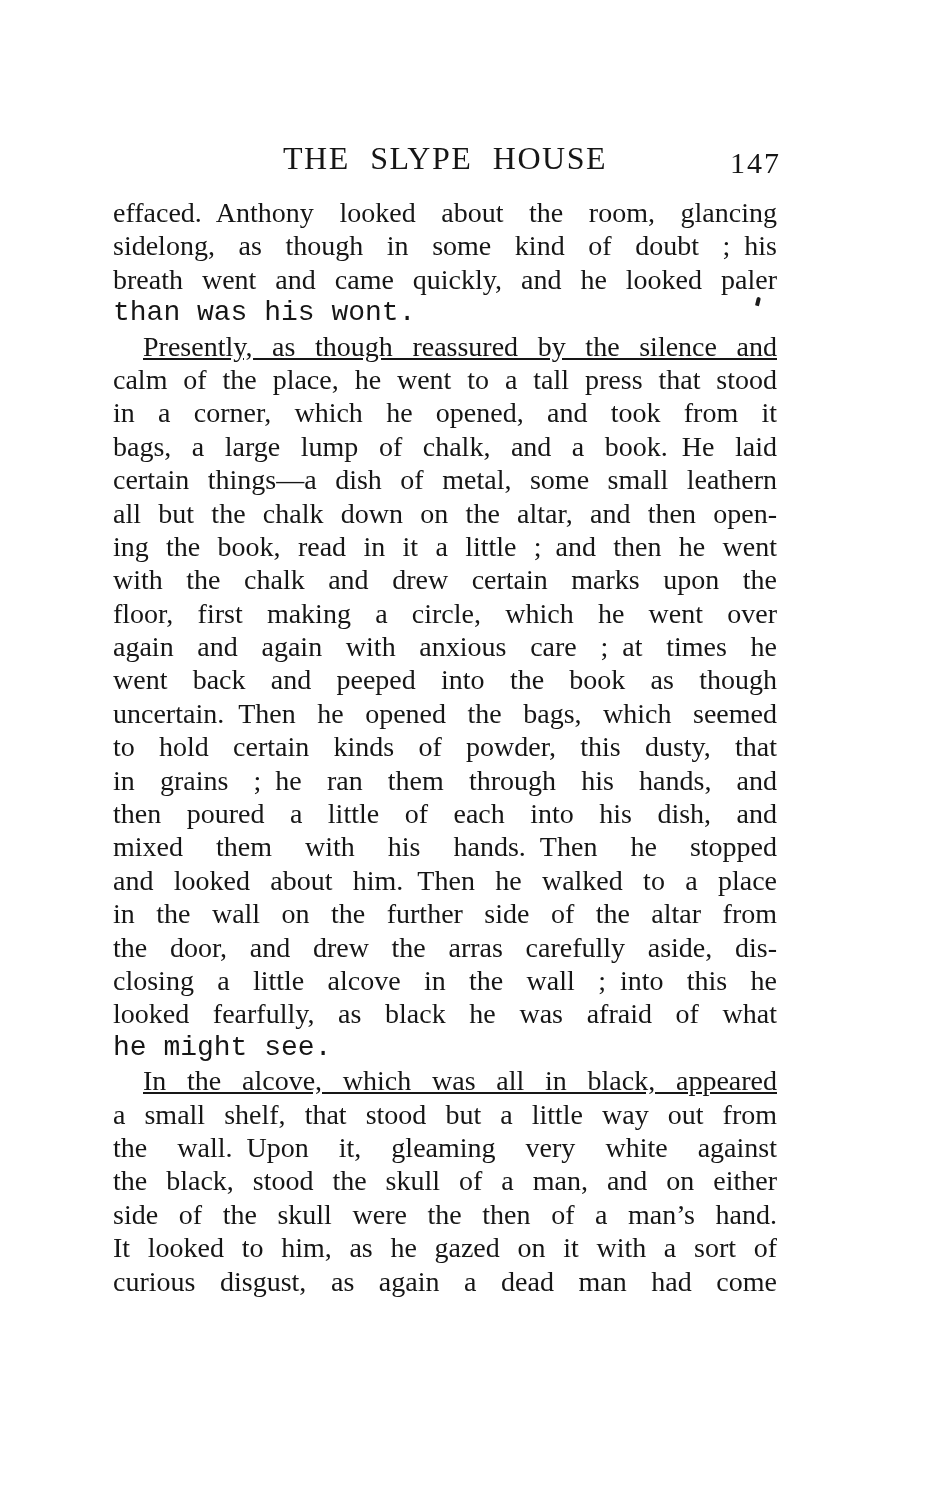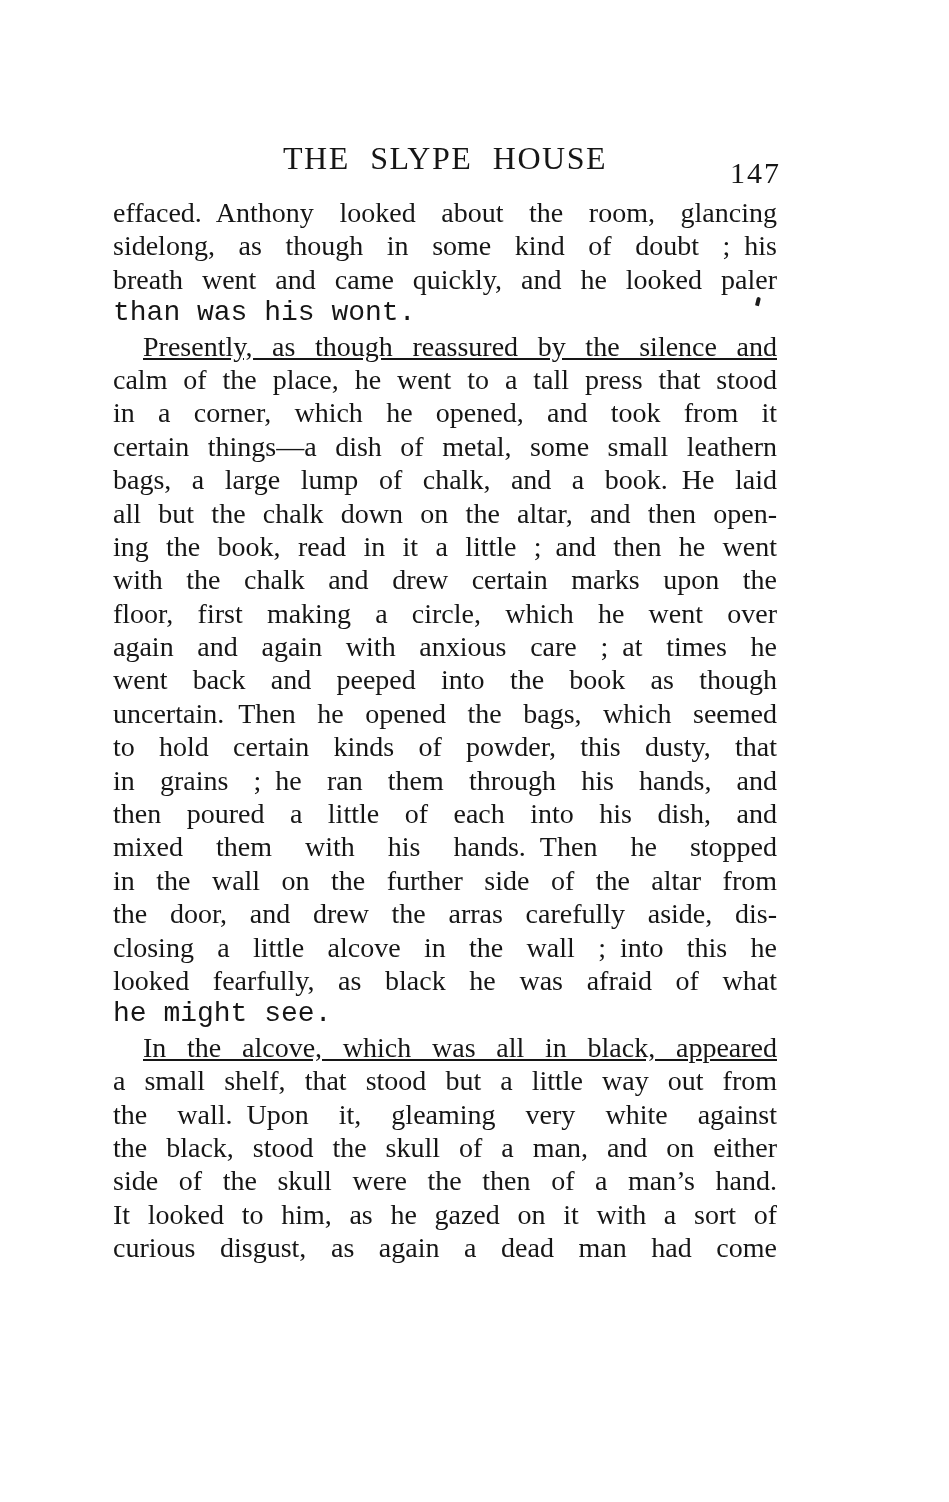--- a/index.html
+++ b/index.html
@@ -35,21 +35,21 @@
     transform: translateX(-50%);
     font-size: 32px;
     letter-spacing: 1.5px;
     word-spacing: 11px;
     white-space: nowrap;
     font-weight: 400;
   }
   .folio {
     position: absolute;
     right: -4px;
-    top: 16px;
+    top: 6px;
     font-size: 30px;
     letter-spacing: 2px;
     font-weight: 400;
   }
   .bodytext {
     font-size: 28px;
     line-height: 33.4px;
     text-align: justify;
   }
   .line {
@@ -92,33 +92,34 @@
       <div class="folio">147</div>
     </header>
     <main class="bodytext">
         <div class="line">effaced. Anthony looked about the room, glancing</div>
         <div class="line">sidelong, as though in some kind of doubt ; his</div>
         <div class="line">breath went and came quickly, and he looked paler</div>
         <div class="line endpara">than was his wont.</div>
         <div class="line indent">Presently, as though reassured by the silence and</div>
         <div class="line">calm of the place, he went to a tall press that stood</div>
         <div class="line">in a corner, which he opened, and took from it</div>
+        <div class="line">bags, a large lump of chalk, and a book. He laid</div>
         <div class="line">certain things—a dish of metal, some small leathern</div>
-        <div class="line">bags, a large lump of chalk, and a book. He laid</div>
         <div class="line">all but the chalk down on the altar, and then open-</div>
         <div class="line">ing the book, read in it a little ; and then he went</div>
         <div class="line">with the chalk and drew certain marks upon the</div>
         <div class="line">floor, first making a circle, which he went over</div>
         <div class="line">again and again with anxious care ; at times he</div>
         <div class="line">went back and peeped into the book as though</div>
         <div class="line">uncertain. Then he opened the bags, which seemed</div>
         <div class="line">to hold certain kinds of powder, this dusty, that</div>
         <div class="line">in grains ; he ran them through his hands, and</div>
         <div class="line">then poured a little of each into his dish, and</div>
         <div class="line">mixed them with his hands. Then he stopped</div>
+        <div class="line">and looked about him. Then he walked to a place</div>
         <div class="line">in the wall on the further side of the altar from</div>
         <div class="line">the door, and drew the arras carefully aside, dis-</div>
         <div class="line">closing a little alcove in the wall ; into this he</div>
         <div class="line">looked fearfully, as black he was afraid of what</div>
         <div class="line endpara">he might see.</div>
         <div class="line indent">In the alcove, which was all in black, appeared</div>
         <div class="line">a small shelf, that stood but a little way out from</div>
         <div class="line">the wall. Upon it, gleaming very white against</div>
         <div class="line">the black, stood the skull of a man, and on either</div>
         <div class="line">side of the skull were the then of a man’s hand.</div>

